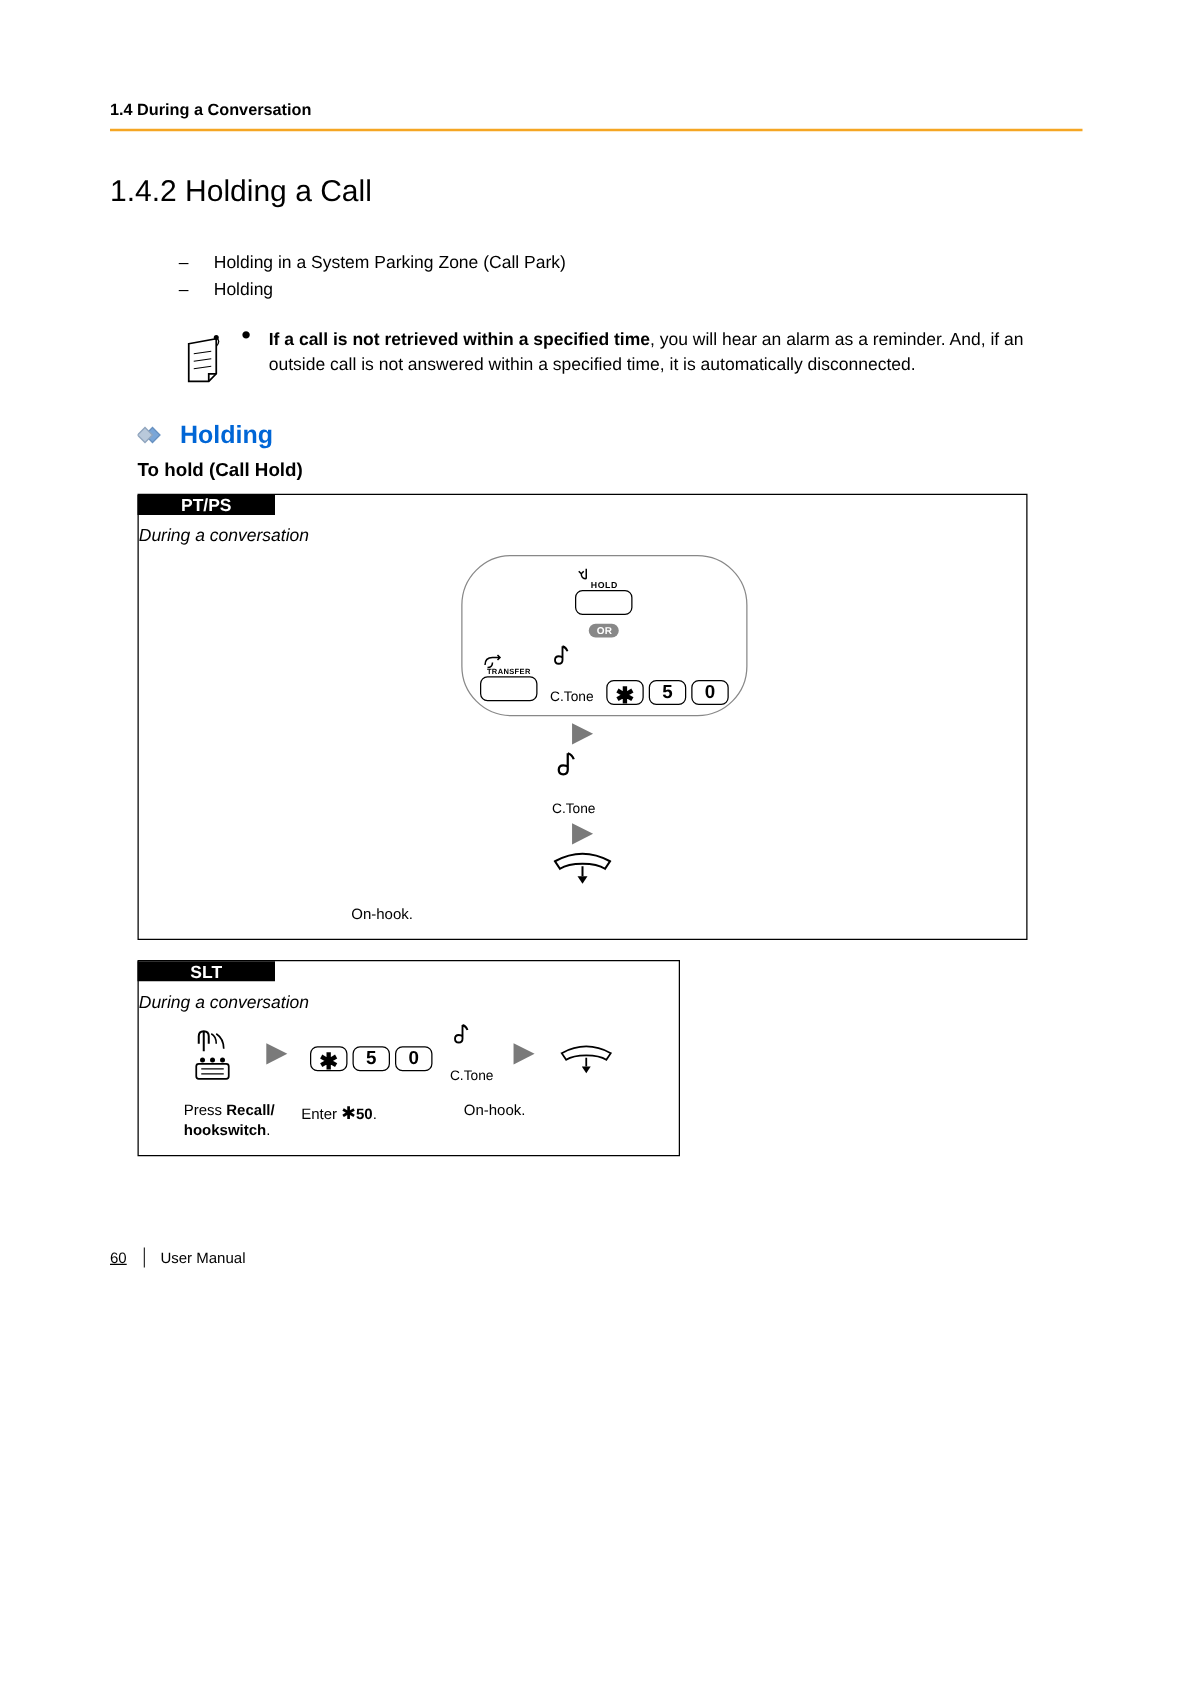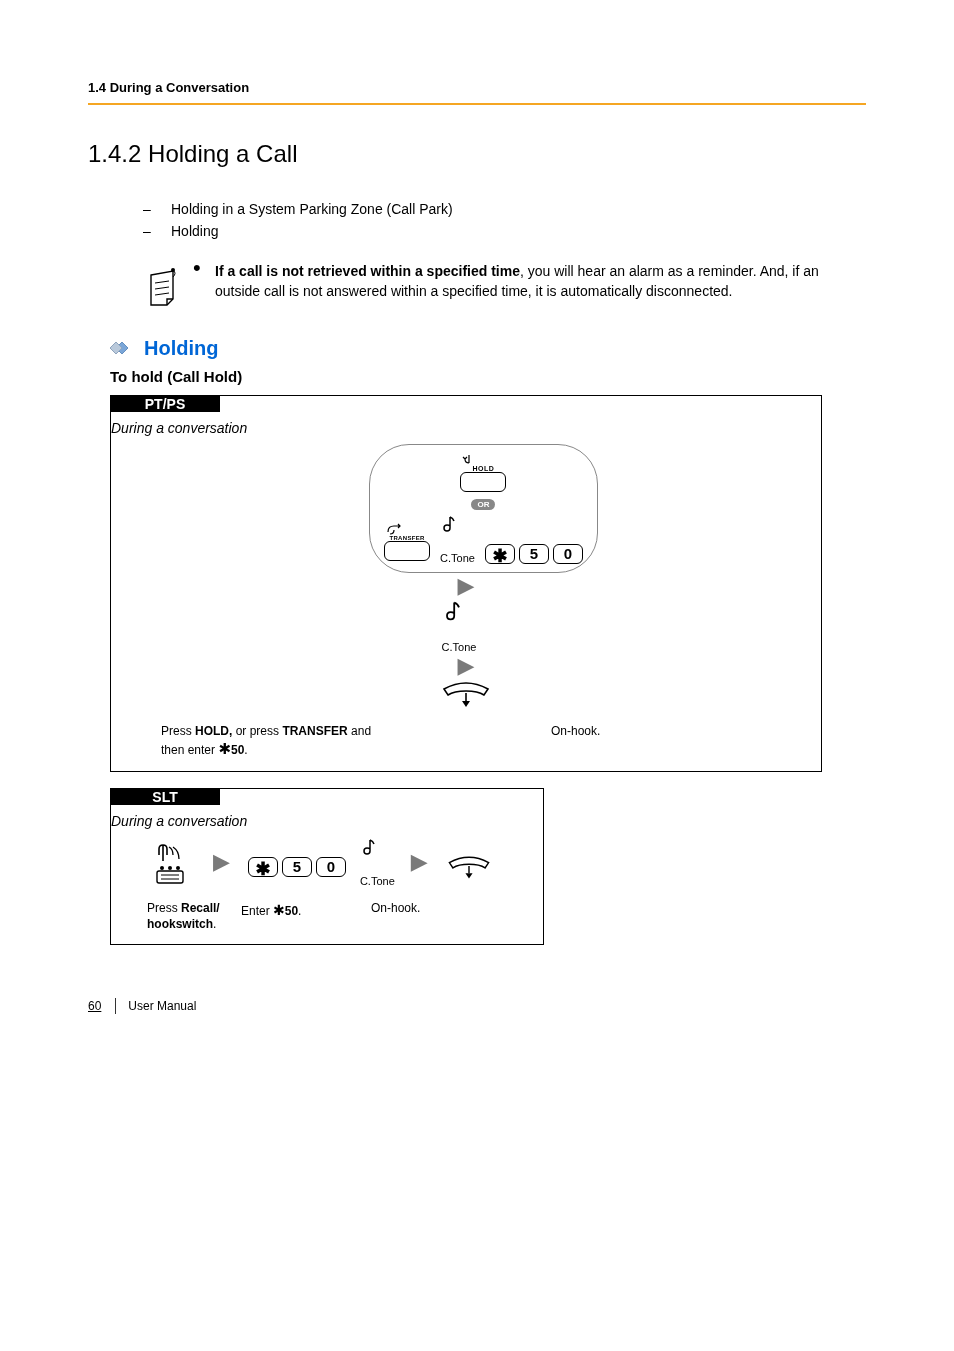--- a/index.html
+++ b/index.html
@@ -311,23 +311,20 @@
       <div class="handset-block">
         <svg width="56" height="30" viewBox="0 0 56 30">
           <path d="M6 10 Q28 -2 50 10 L46 16 Q40 12 28 12 Q16 12 10 16 Z" fill="none" stroke="#000" stroke-width="1.6"></path>
           <path d="M28 14 L28 22" stroke="#000" stroke-width="1.6"></path>
           <path d="M24 22 L32 22 L28 28 Z" fill="#000"></path>
         </svg>
       </div>
     </div>
 
     <div style="display:flex;">
-      <div class="instruction">
-        <span>Press </span><b>HOLD,</b><span> or press </span><b>TRANSFER</b><span> and then enter </span><span style="font-size:15px;">✱</span><b>50</b><span>.</span>
-      </div>
       <div class="instruction" style="margin-left:170px;">On-hook.</div>
     </div>
   </div>
 
   <div class="flow-box narrow">
     <div class="tab">SLT</div>
     <div class="during">During a conversation</div>
 
     <div class="slt-row">
       <div>

